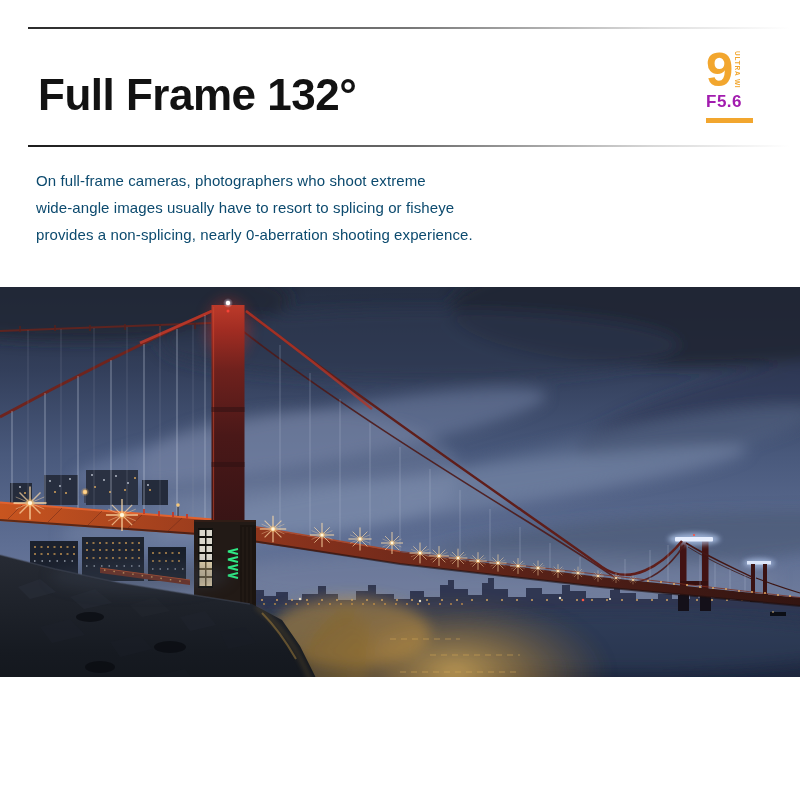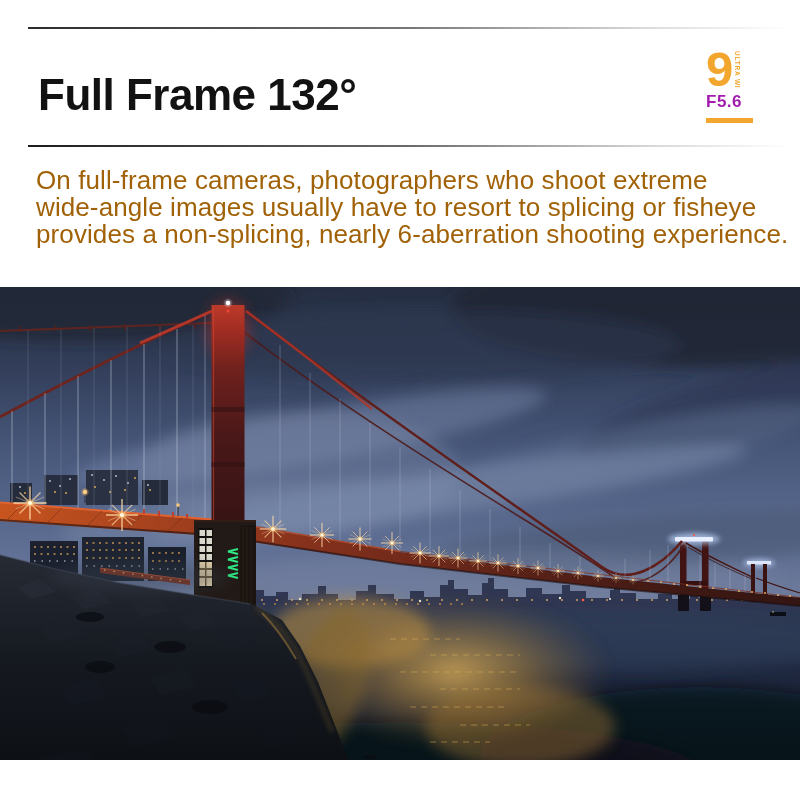--- a/index.html
+++ b/index.html
@@ -1,31 +1,31 @@
 <!DOCTYPE html>
 <html><head>
 <meta charset="utf-8">
 <style>
   html,body{margin:0;padding:0;background:#fff;}
-  .page{position:relative;width:800px;height:760px;background:#fff;overflow:hidden;
+  .page{position:relative;width:800px;height:677px;background:#fff;overflow:hidden;
         font-family:"Liberation Sans","DejaVu Sans",sans-serif;}
   .rule{position:absolute;left:28px;width:762px;height:2px;}
   .rule-top{top:27px;background:linear-gradient(90deg,#2b2b2b 0%,#777 50%,#ddd 82%,rgba(255,255,255,0) 100%);}
   .rule-bottom{top:145px;background:linear-gradient(90deg,#1c1c1c 0%,#6a6a6a 50%,#d8d8d8 82%,rgba(255,255,255,0) 100%);}
   .title{position:absolute;left:38px;top:42px;color:#121212;font-weight:700;
          font-size:44px;line-height:47px;letter-spacing:-0.5px;}
   .title span{display:block;white-space:nowrap;}
   .badge{position:absolute;left:706px;top:50px;width:52px;}
   .badge-row{display:flex;align-items:flex-start;}
   .badge-9{font-size:49px;line-height:38px;font-weight:700;color:#F2A62E;}
   .badge-vert{writing-mode:vertical-rl;font-size:6.5px;font-weight:700;color:#F2A62E;
               letter-spacing:0.8px;height:37px;margin-left:1px;margin-top:1px;white-space:nowrap;overflow:hidden;}
   .badge-f{font-size:17px;font-weight:700;letter-spacing:0.5px;color:#a21caf;margin-top:4px;white-space:nowrap;}
   .badge-bar{width:47px;height:4.5px;background:#F2A62E;margin-top:6px;}
-  .desc{position:absolute;left:36px;top:167px;color:#a16207;font-size:26px;line-height:27px;letter-spacing:0.1px;}
+  .desc{position:absolute;left:36px;top:167px;color:#0c4a6e;font-size:15px;line-height:27px;letter-spacing:0.1px;}
   .desc div{white-space:nowrap;}
   .photo{position:absolute;left:0;top:287px;width:800px;height:513px;}
   .photo svg{display:block;}
 </style>
 </head>
 <body>
 
 <div class="page">
 
   <div class="rule rule-top"></div>
@@ -41,21 +41,21 @@
     </div>
     <div class="badge-f">F5.6</div>
     <div class="badge-bar"></div>
   </div>
 
   <div class="rule rule-bottom"></div>
 
   <div class="desc">
     <div>On full-frame cameras, photographers who shoot extreme</div>
     <div>wide-angle images usually have to resort to splicing or fisheye</div>
-    <div>provides a non-splicing, nearly 6-aberration shooting experience.</div>
+    <div>provides a non-splicing, nearly 0-aberration shooting experience.</div>
   </div>
 
   <div class="photo">
   <svg width="800" height="513" viewBox="0 0 800 513" xmlns="http://www.w3.org/2000/svg">
     <defs>
       <linearGradient id="skyGrad" x1="0" y1="0" x2="0" y2="1">
         <stop offset="0" stop-color="#252e41"></stop>
             <stop offset="0.25" stop-color="#333f5b"></stop>
         <stop offset="0.5" stop-color="#49597c"></stop>
             <stop offset="0.78" stop-color="#5f6f94"></stop>

